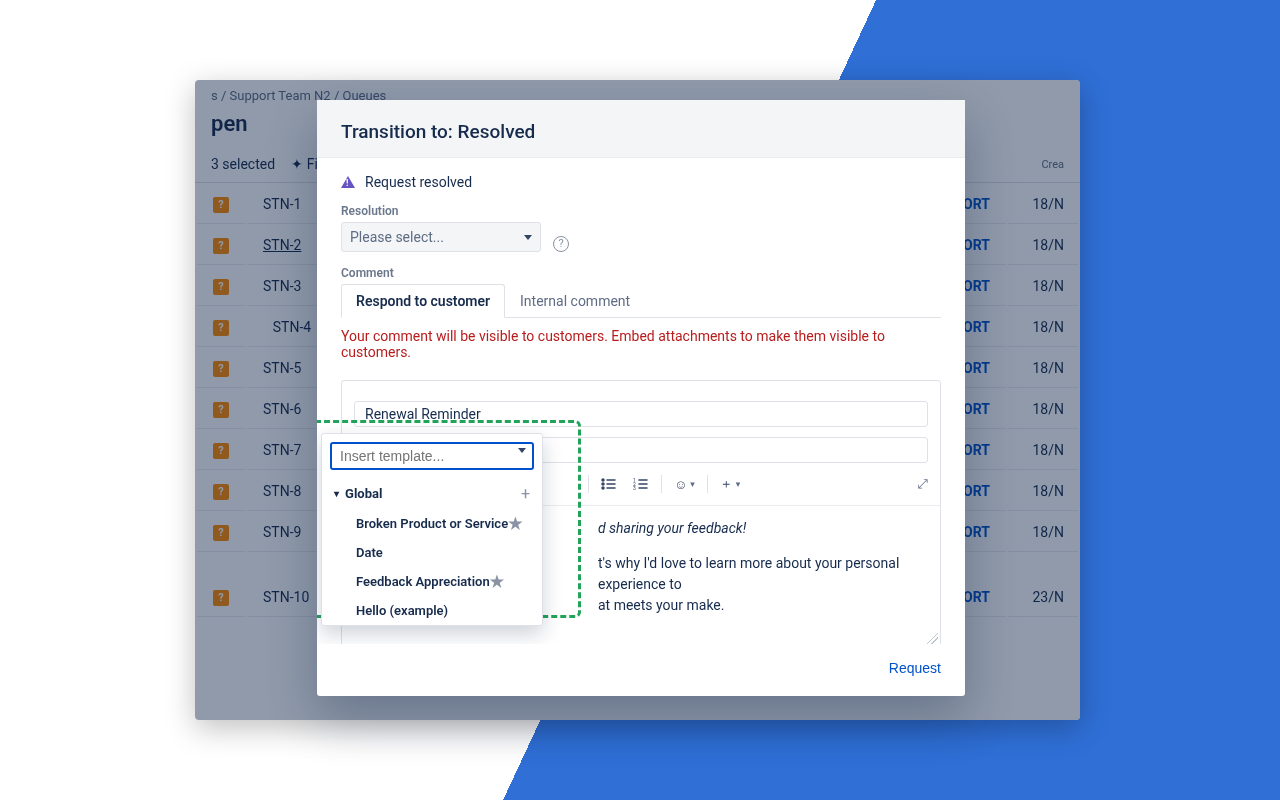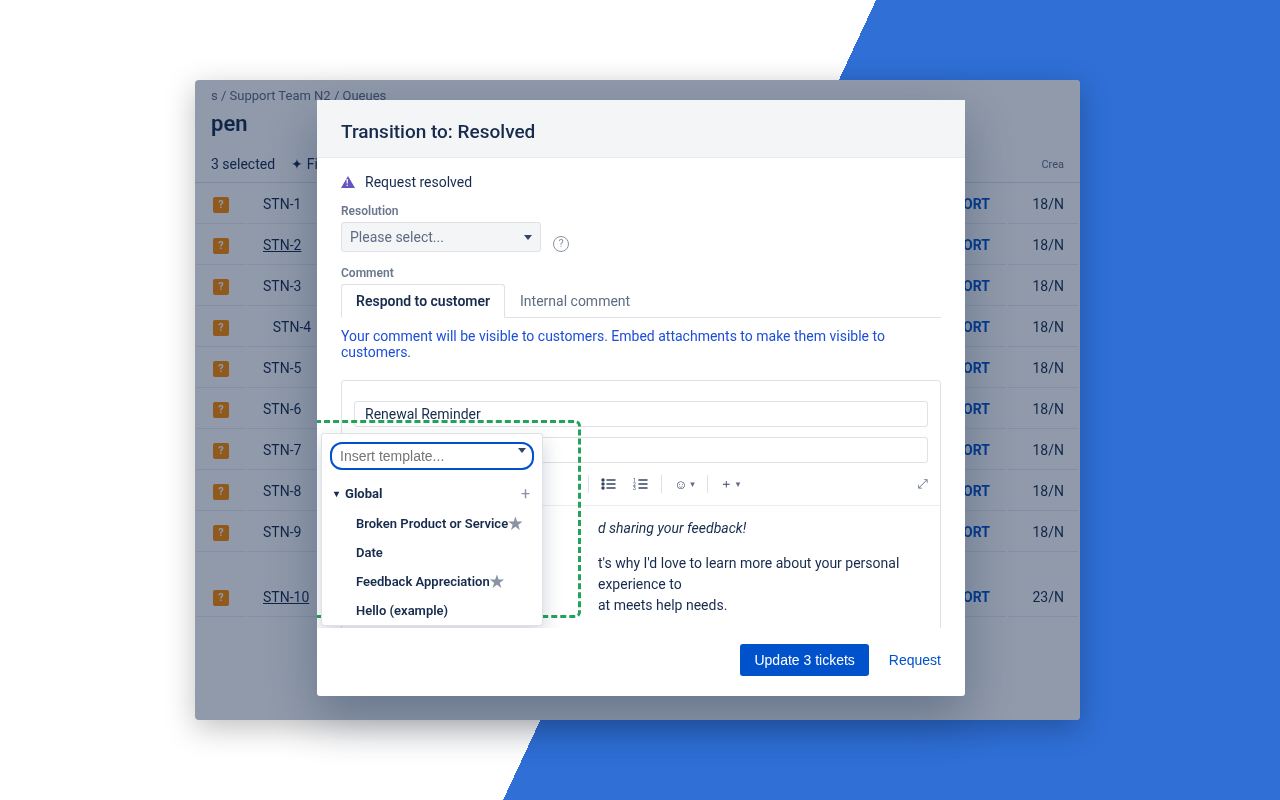--- a/index.html
+++ b/index.html
@@ -52,21 +52,21 @@
 
   .field-label { font-size:12px; color:#6b778c; font-weight:600; margin-bottom:4px;}
   .select { display:flex; align-items:center; justify-content:space-between; width:200px; height:30px; padding:0 8px; background:#f4f5f7; border:1px solid #dfe1e6; border-radius:3px; font-size:14px; color:#5e6c84;}
   .select-row { display:flex; align-items:flex-end; gap:12px; margin-bottom: 14px;}
   .help-icon { width:16px; height:16px; border:1.5px solid #8993a4; border-radius:50%; text-align:center; line-height:14px; font-size:11px; color:#8993a4;}
 
   .tabs { display:flex; border-bottom: 1px solid #dfe1e6; margin-bottom:10px;}
   .tab { padding:8px 14px; font-size:14px; color:#5e6c84; border:1px solid transparent; margin-bottom:-1px; cursor:pointer;}
   .tab.active { color:#172b4d; font-weight:600; background:#fff; border:1px solid #dfe1e6; border-bottom-color:#fff; border-radius:3px 3px 0 0;}
 
-  .hint { font-size:14px; color:#1d4ed8; margin-bottom: 20px;}
+  .hint { font-size:14px; color:#b91c1c; margin-bottom: 20px;}
 
   .editor { border:1px solid #dfe1e6; border-radius:3px; position:relative; }
   .chips { display:flex; gap:10px; padding:10px 12px 0;flex-direction:column; }
   .chip-spacer { flex-shrink:0; }
   .chip { border:1px solid #dfe1e6; border-radius:3px; padding:4px 10px; font-size:14px; color:#172b4d; background:#fff;}
   .editor-toolbar { display:flex; align-items:center; gap:8px; padding: 10px 12px; border-bottom:1px solid #ebecf0; font-size:13px; color:#344563;}
   .tbtn { display:flex; align-items:center; gap:3px; padding:2px 4px; color:#344563;}
   .tbtn .caret { font-size:9px; color:#5e6c84;}
   .divider-v { width:1px; height:18px; background:#dfe1e6;}
   .expand-icon { margin-left:auto; color:#5e6c84; font-size:13px;}
@@ -88,21 +88,21 @@
   .highlight {
     position:absolute; border:3px dashed #21a35a; border-radius:6px;
   }
 
   
   .dropdown {
     position:absolute; background:#fff; border:1px solid #dfe1e6; border-radius:3px;
     box-shadow:0 8px 20px rgba(9,30,66,.2); width:222px;
   }
   .dd-search { margin:8px; }
-  .dd-input { width:100%; height:28px; border:2px solid #0052cc; border-radius:12px; padding:0 24px 0 8px; font-size:14px; color:#5e6c84;}
+  .dd-input { width:100%; height:28px; border:2px solid #0052cc; border-radius:3px; padding:0 24px 0 8px; font-size:14px; color:#5e6c84;}
   .dd-input-wrap { position:relative;}
   .dd-caret { position:absolute; right:8px; top:6px; font-size:11px; color:#344563;}
   .dd-group { display:flex; align-items:center; justify-content:space-between; padding:6px 12px; font-size:13px; font-weight:700; color:#172b4d;}
   .dd-group .left { display:flex; align-items:center; gap:6px;}
   .dd-group .chev { font-size:10px;}
   .dd-plus { color:#8993a4; font-size:16px; font-weight:400;}
   .dd-item { display:flex; align-items:center; justify-content:flex-start; padding:5px 12px 5px 34px; font-size:13px; font-weight:600; color:#172b4d; cursor:pointer;}
   .dd-item .star { color:#8993a4; font-size:16px;}
   .dd-item .star.hidden { visibility:hidden;}
 
@@ -181,21 +181,21 @@
        <td style="width:40px;"><span class="issue-icon">?</span></td>
        <td style="width:90px;">STN-9</td>
        <td style="text-align:right;"><span class="support-label">UPPORT</span></td>
        <td style="width:70px; text-align:right; padding-right:14px;">18/N</td>
      </tr>
         <tr>
           <td colspan="4" style="height:22px;border:none;"></td>
         </tr>
         <tr>
        <td style="width:40px;"><span class="issue-icon">?</span></td>
-       <td style="width:90px;text-decoration:underline;">STN-10</td>
+       <td style="width:90px;">STN-10</td>
        <td style="text-align:right;"><span class="support-label">UPPORT</span></td>
        <td style="width:70px; text-align:right; padding-right:14px;">23/N</td>
      </tr>
       </tbody>
   </table>
 
   <div class="overlay"></div>
 </div>
 
 <div class="modal">
@@ -262,21 +262,21 @@
         <span class="divider-v"></span>
         <span class="tbtn">☺<span class="caret">▾</span></span>
         <span class="divider-v"></span>
         <span class="tbtn">＋<span class="caret">▾</span></span>
         <span class="expand-icon">⤢</span>
       </div>
       <div class="editor-body">
         <div style="padding-left:240px;font-style:italic;"><span>d sharing your feedback!</span></div>
         <div style="height:14px;"></div>
         <div style="padding-left:240px;"><span>t's why I'd love to learn more about your personal experience to</span></div>
-        <div style="padding-left:240px;"><span>at meets help needs.</span></div>
+        <div style="padding-left:240px;"><span>at meets your make.</span></div>
         <div class="resize-handle"></div>
       </div>
     </div>
 
     <div class="links">
       <a href="#">preview</a>
       <span class="dot">·</span>
       <a href="#">syntax help</a>
     </div>
 
@@ -311,16 +311,15 @@
      </div>
           <div class="dd-item">
        <span>Hello (example)</span>
        <span class="star hidden">★</span>
      </div>
         </div>
     </div>
 
   </div>
   <div class="modal-footer">
-    <button class="btn-primary">Update 3 tickets</button>
     <button class="btn-link">Request</button>
   </div>
 </div>
 
 </body></html>

